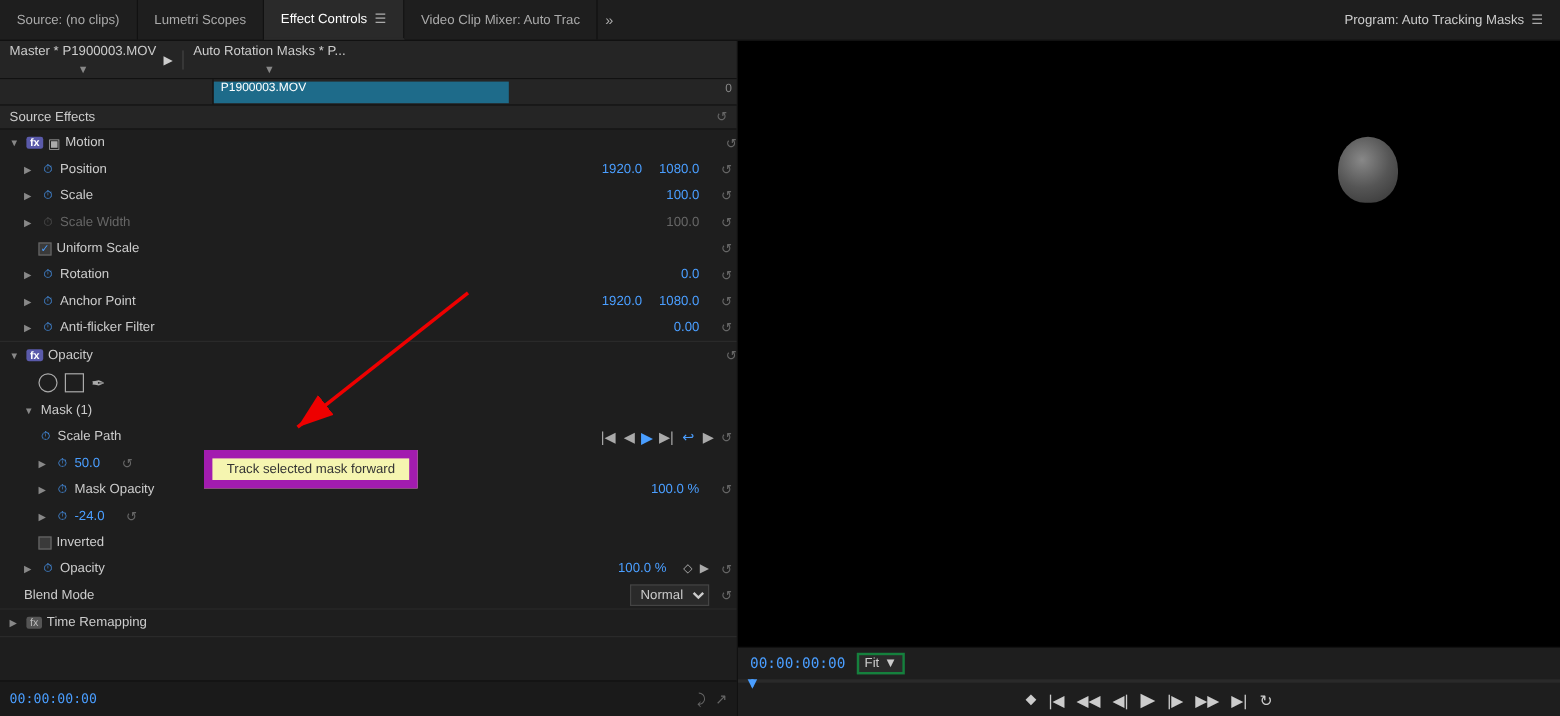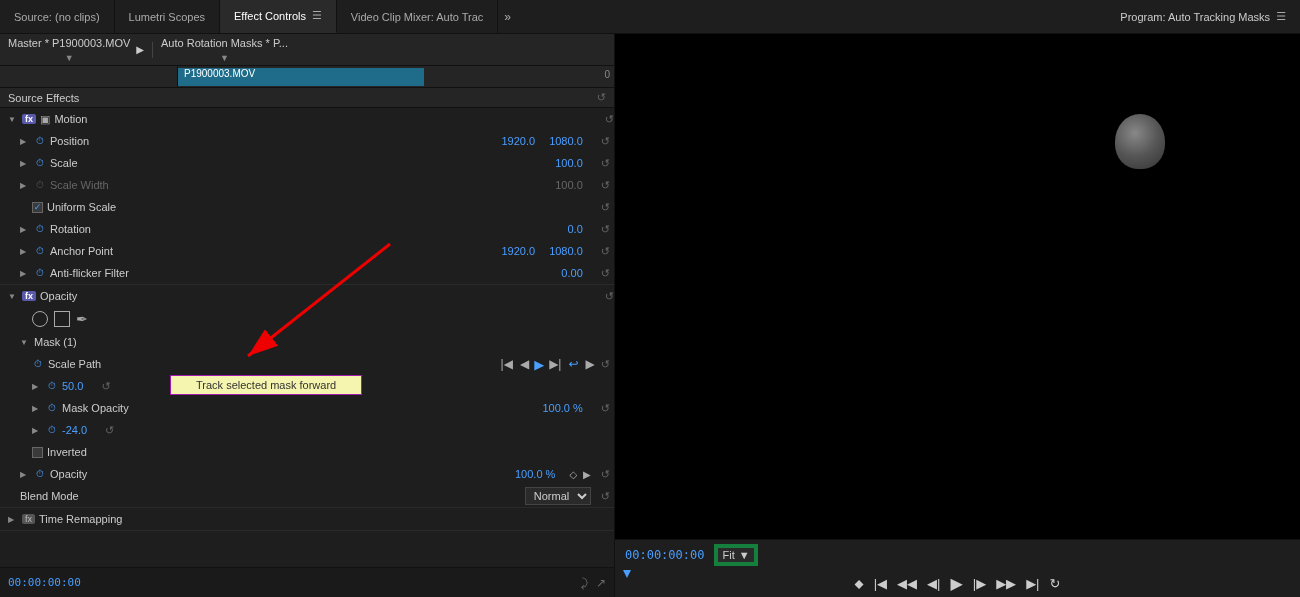--- a/index.html
+++ b/index.html
@@ -272,22 +272,22 @@
       font-size: 13px;
       cursor: pointer;
     }
 
     
     .tooltip-box {
       position: absolute;
       background: #f5f5b0;
       color: #333;
       font-size: 11px;
-      padding: 3px 25px;
-      border: 1px solid #a21caf;
+      padding: 3px 12px;
+      border: 7px solid #a21caf;
       white-space: nowrap;
       z-index: 100;
       left: 170px;
       top: 22px;
       pointer-events: none;
     }
 
     
     .arrow-overlay {
       position: absolute;
@@ -359,21 +359,21 @@
       padding: 4px 10px;
       gap: 10px;
     }
     .prog-time {
       color: #4a9eff;
       font-size: 12px;
       font-family: monospace;
     }
     .fit-dropdown {
       background: #2a2a2a;
-      border: 4px solid #15803d;
+      border: 2px solid #15803d;
       color: #ccc;
       font-size: 11px;
       padding: 1px 4px;
       cursor: pointer;
       display: flex;
       align-items: center;
       gap: 4px;
     }
     .prog-ruler {
       height: 6px;

